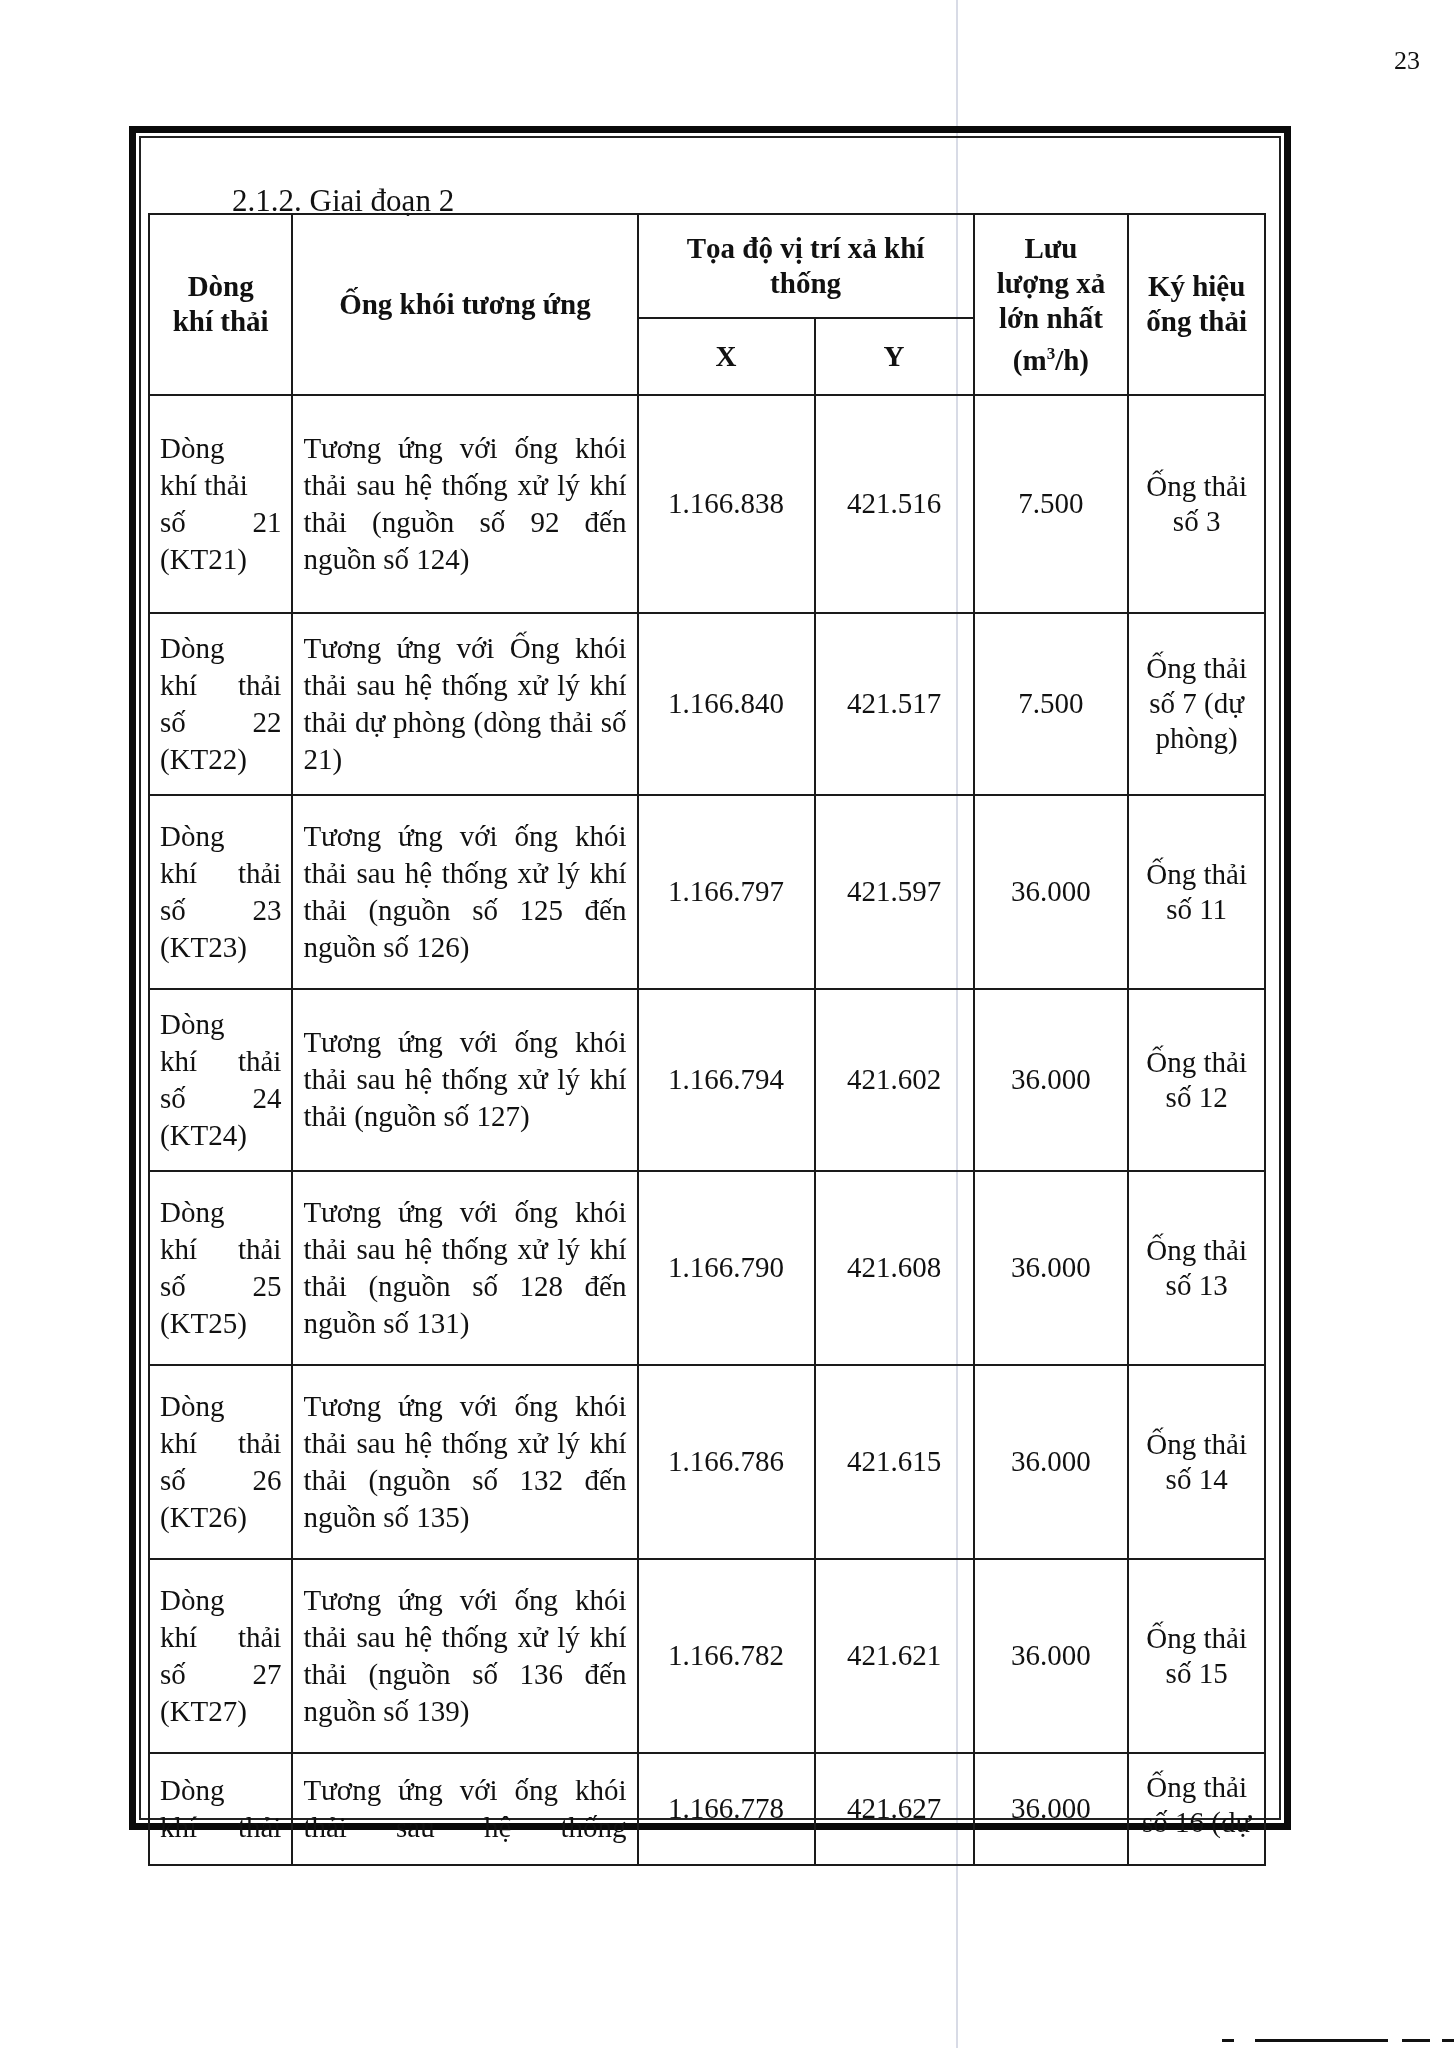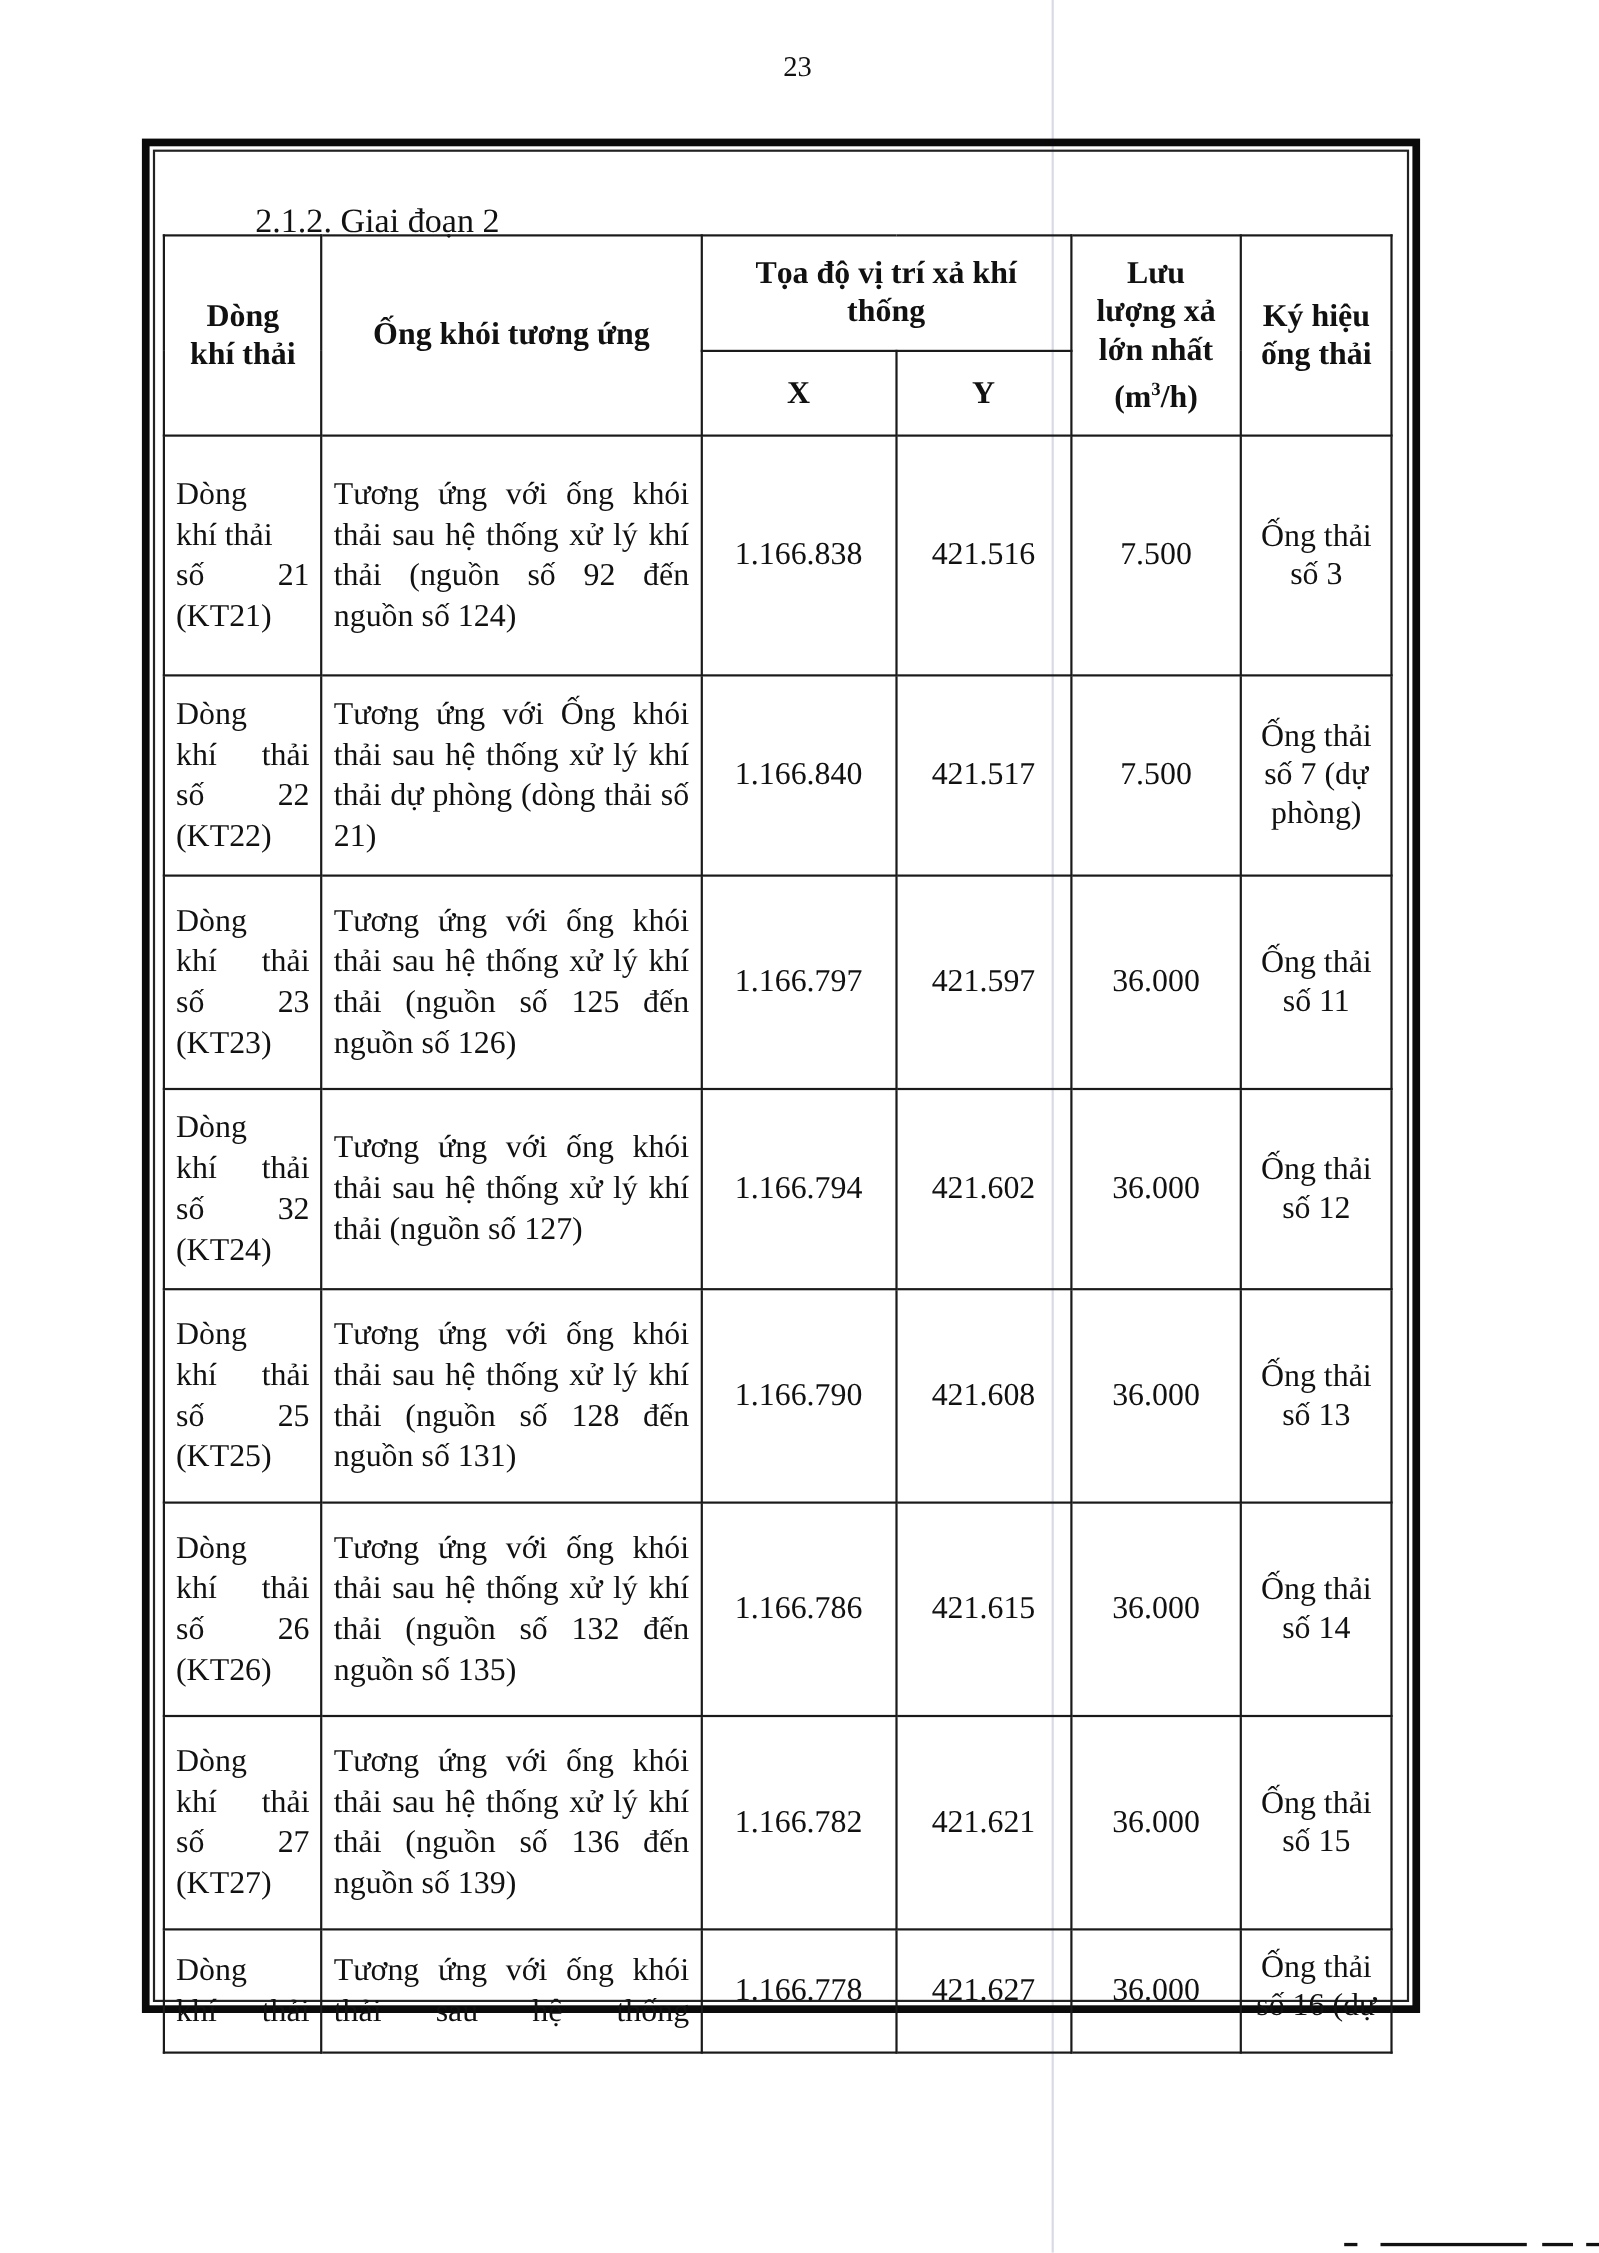--- a/index.html
+++ b/index.html
@@ -13,23 +13,22 @@
     position: relative;
     overflow: hidden;
     font-family: "Liberation Serif", "DejaVu Serif", serif;
     color: #111;
   }
   .page-number {
     position: absolute;
     top: 46px;
     left: 0;
     width: 1420px;
-    text-align: center;
+    text-align: right;
     font-size: 26px;
-    padding-left: 15px;
   }
   .frame {
     position: absolute;
     left: 129px;
     top: 126px;
     width: 1148px;
     height: 1690px;
     border: 7px solid #0a0a0a;
     box-sizing: content-box;
   }
@@ -190,21 +189,21 @@
         <td class="num">1.166.797</td>
         <td class="num">421.597</td>
         <td class="num">36.000</td>
         <td class="code">Ống thải số 11</td>
       </tr>
 
       <tr class="row-d">
         <td class="stream">
           <div>Dòng</div>
           <div style="text-align-last:justify">khí thải</div>
-          <div style="text-align-last:justify">số 32</div>
+          <div style="text-align-last:justify">số 24</div>
           <div>(KT24)</div>
         </td>
         <td class="stack">Tương ứng với ống khói thải sau hệ thống xử lý khí thải (nguồn số 127)</td>
         <td class="num">1.166.794</td>
         <td class="num">421.602</td>
         <td class="num">36.000</td>
         <td class="code">Ống thải số 12</td>
       </tr>
 
       <tr class="row-c">

